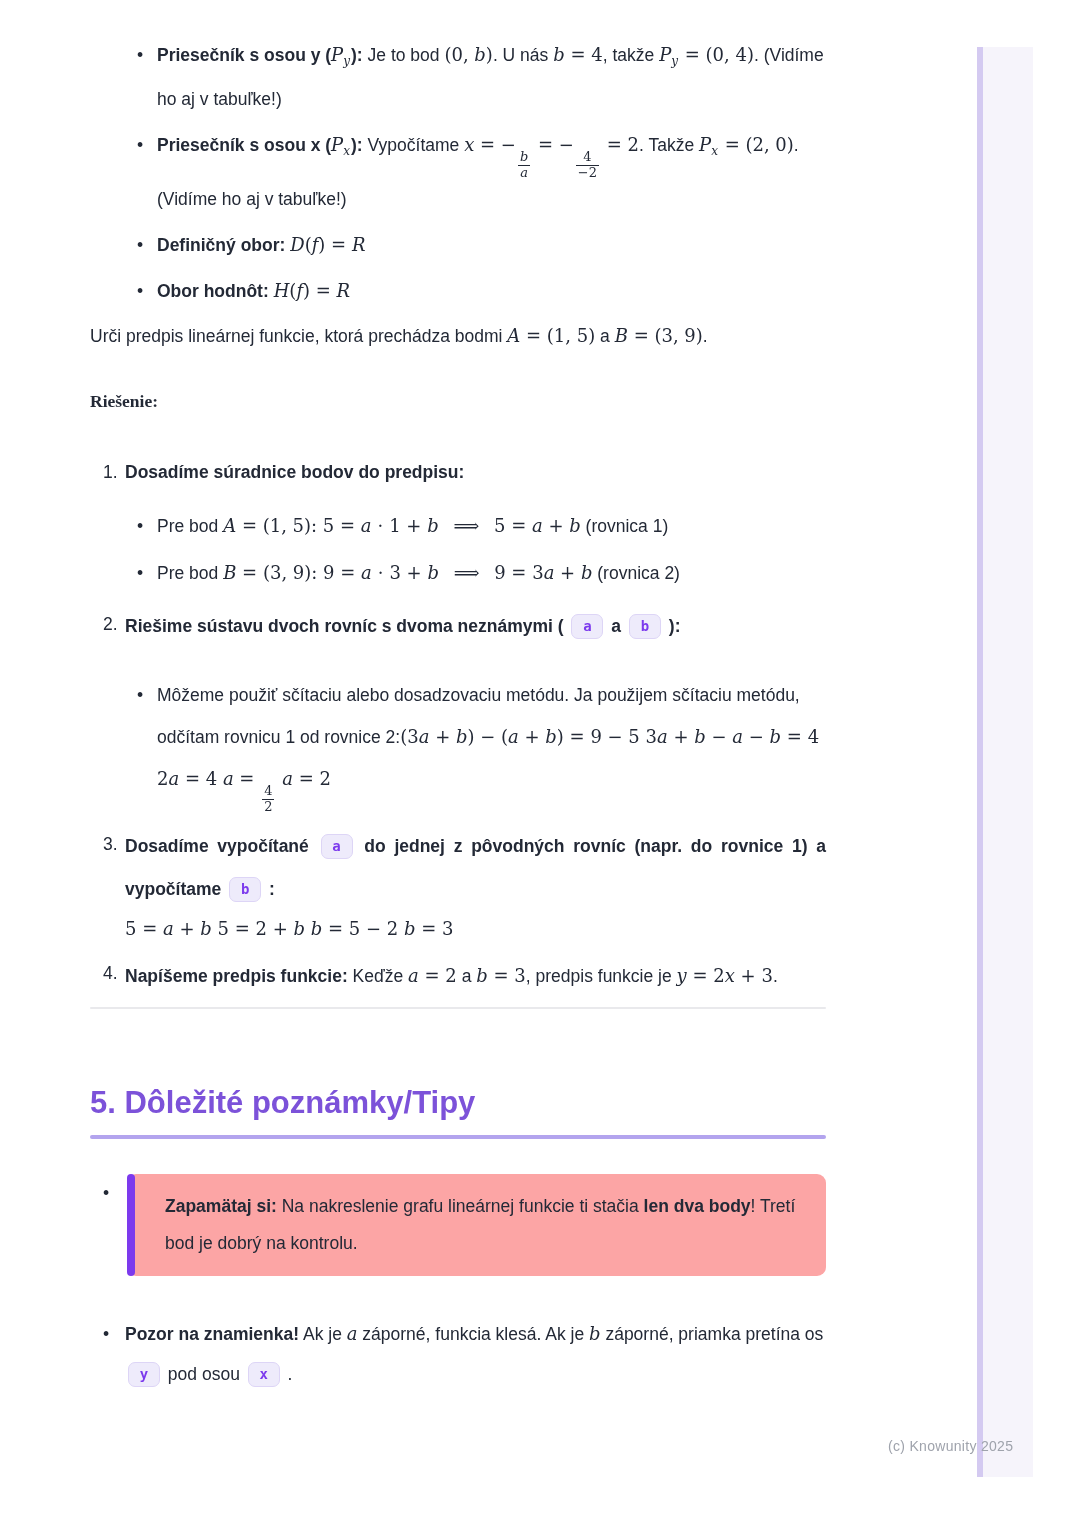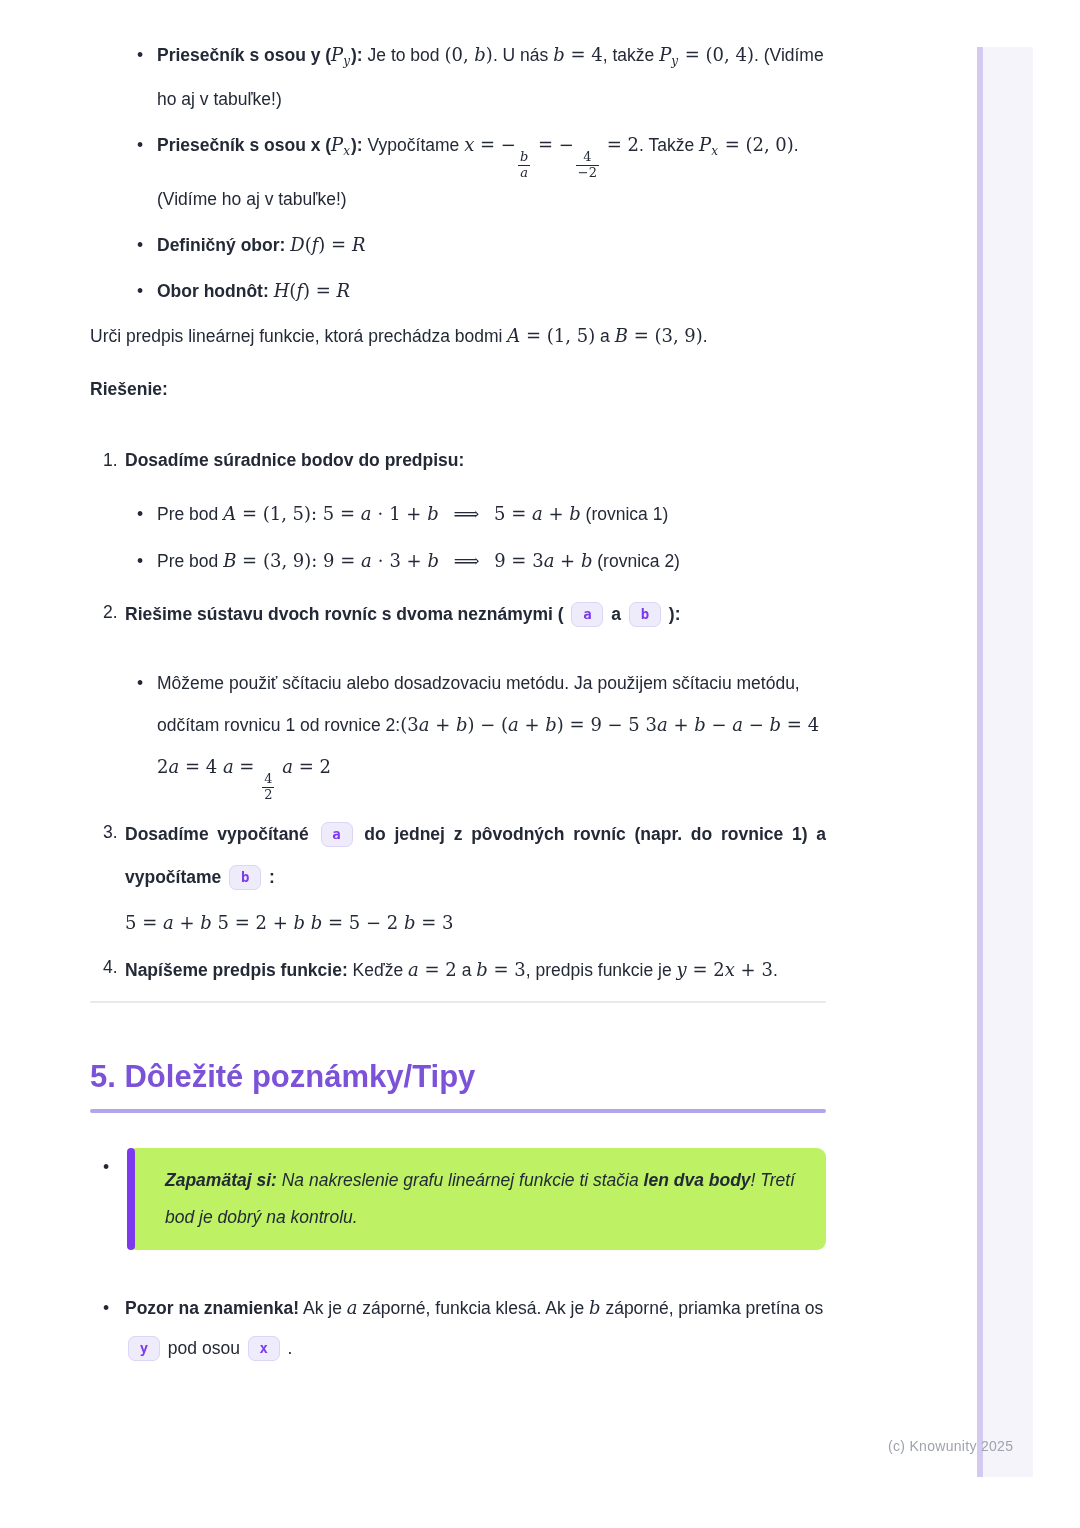--- a/index.html
+++ b/index.html
@@ -32,45 +32,45 @@
   .ul .dot{flex:none;width:20px;}
   .ul.top{margin-top:36px;padding-left:47px;}
   .ul.inner{padding-left:47px;}
   .ul.a{margin-top:16px;}
   .ul.a .li{margin-bottom:9px;}
   .ul.b{margin-top:28px;}
   .ul.b .li{line-height:41px;}
   .litext{flex:1;}
 
   .h3{margin-top:32px;font-size:27px;line-height:37px;font-weight:700;color:#8a79e8;max-width:762px;}
-  .h2{margin-top:54px;font-size:31px;line-height:40px;font-weight:700;color:#7c52d9;}
+  .h2{margin-top:74px;font-size:31px;line-height:40px;font-weight:700;color:#7c52d9;}
   .underline{margin-top:12px;height:4px;background:#b3a4ee;border-radius:2px;}
 
   .p{line-height:36px;}
   .p1{}
-  .p2{margin-top:17px;}
+  .p2{margin-top:29px;font-family:Liberation Serif, serif;}
   .p3{margin-top:14px;line-height:40px;}
 
   .oli{display:flex;padding-left:13px;}
   .olnum{flex:none;width:22px;line-height:38px;}
   .olitext{flex:1;line-height:38px;}
   .oli1{margin-top:34px;}
   .oli2{margin-top:13px;}
   .oli2 .olitext{line-height:42px;}
   .oli3{margin-top:11px;}
   .oli4{margin-top:7px;}
   .oli3 .olitext,.oli4 .olitext{line-height:43px;text-align:justify;}
 
-  .eq{margin-top:6px;padding-left:35px;line-height:36px;}
+  .eq{padding-left:35px;line-height:36px;}
 
   .divider{margin-top:9px;height:2px;background:#e9e9ec;border-radius:1px;}
 
   .callout-row{display:flex;margin-top:35px;padding-left:13px;}
   .callout-row .dot{flex:none;width:24px;line-height:38px;}
-  .callout-box{flex:1;position:relative;background:#bef264;border-radius:9px;padding:14px 28px 14px 38px;line-height:37px;font-style:italic;}
+  .callout-box{flex:1;position:relative;background:#fca5a5;border-radius:9px;padding:14px 28px 14px 38px;line-height:37px;}
   .callout-bar{position:absolute;left:0;top:0;bottom:0;width:8px;background:#7c3aed;border-radius:6px;}
 
   .bullet-row{display:flex;margin-top:38px;padding-left:13px;line-height:40px;}
   .bullet-row .dot{flex:none;width:22px;}
   .bullet-row .litext{flex:1;}
 
   .side-panel{position:absolute;left:977px;top:47px;width:50px;height:1430px;background:#f6f4fb;border-left:6px solid #d4caf1;}
   .watermark{position:absolute;left:888px;top:1438px;font-size:14px;color:#9fa3ac;letter-spacing:.3px;z-index:2;white-space:nowrap;}
 </style>
 </head>

